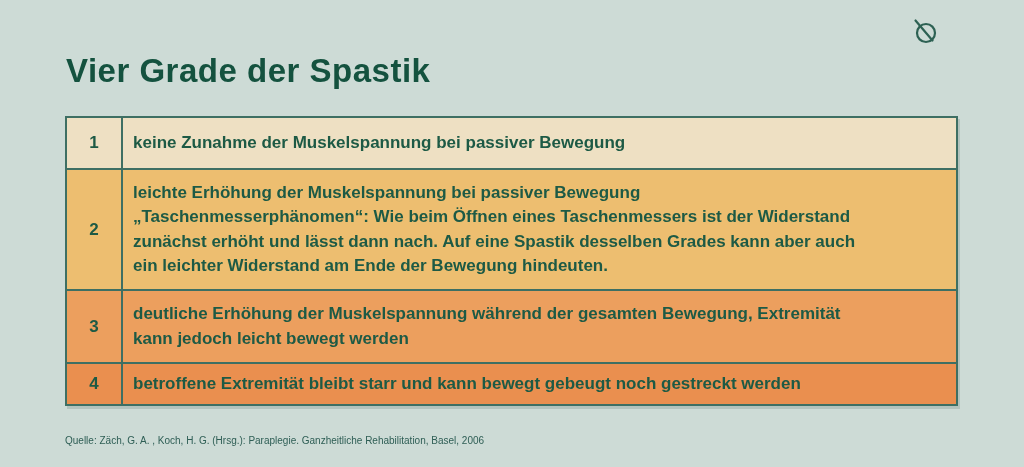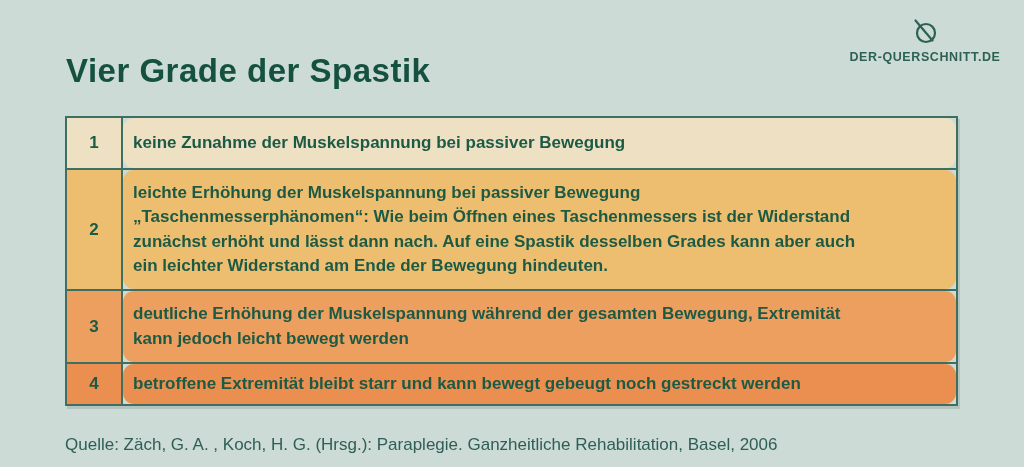--- a/index.html
+++ b/index.html
@@ -82,45 +82,43 @@
     font-size: 17px;
   }
   .cell-num {
     justify-content: center;
     border-right: 2px solid var(--border);
   }
   .cell-desc {
     padding: 6px 10px 6px 10px;
     line-height: 1.44;
     white-space: pre-line;
-    border-radius: 11px;
   }
   .source {
     position: absolute;
     left: 65px;
     top: 435px;
-    font-size: 17px;
+    font-size: 10px;
     color: var(--source);
   }
 </style>
 </head>
 <body>
 
 <div class="canvas">
 
   <h1 class="page-title">Vier Grade der Spastik</h1>
 
   <div class="logo">
     <div class="logo-icon-wrap">
       <svg width="30" height="30" viewBox="0 0 30 30" aria-hidden="true">
         <circle cx="16" cy="17" r="9" fill="none" stroke="#2d6153" stroke-width="2.2"></circle>
         <line x1="5.5" y1="4.5" x2="22.5" y2="24.5" stroke="#2d6153" stroke-width="2.2" stroke-linecap="round"></line>
       </svg>
     </div>
-    <div class="logo-text">DER-QUERSCHNITT.DE</div>
   </div>
 
   <div class="grade-table">
 
     <div class="trow trow-1">
       <div class="cell cell-num">1</div>
       <div class="cell cell-desc">keine Zunahme der Muskelspannung bei passiver Bewegung</div>
     </div>
 
     <div class="trow trow-2">

